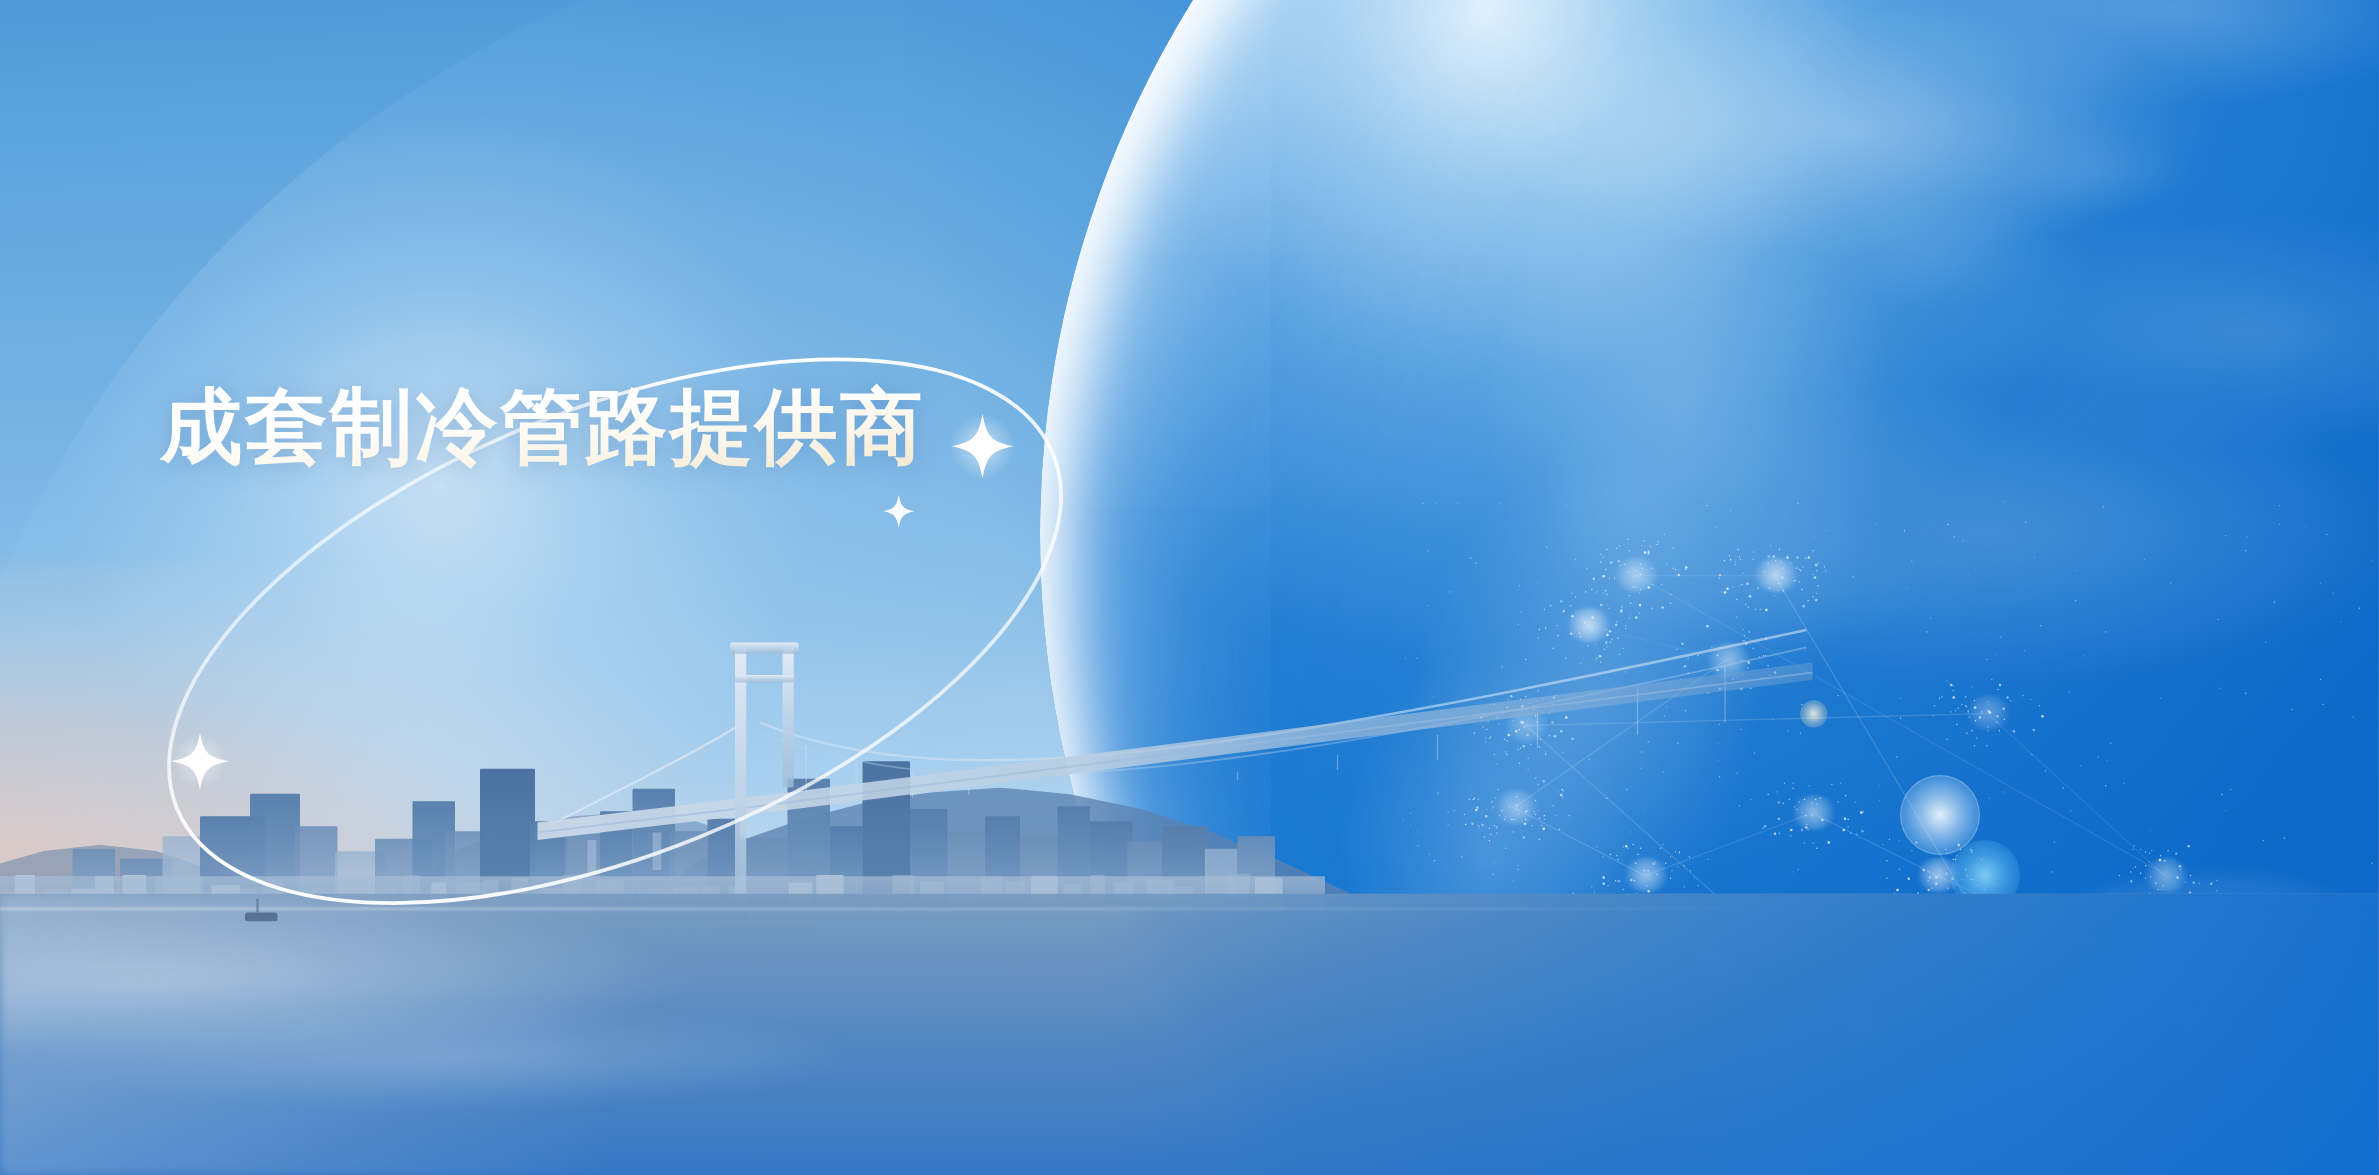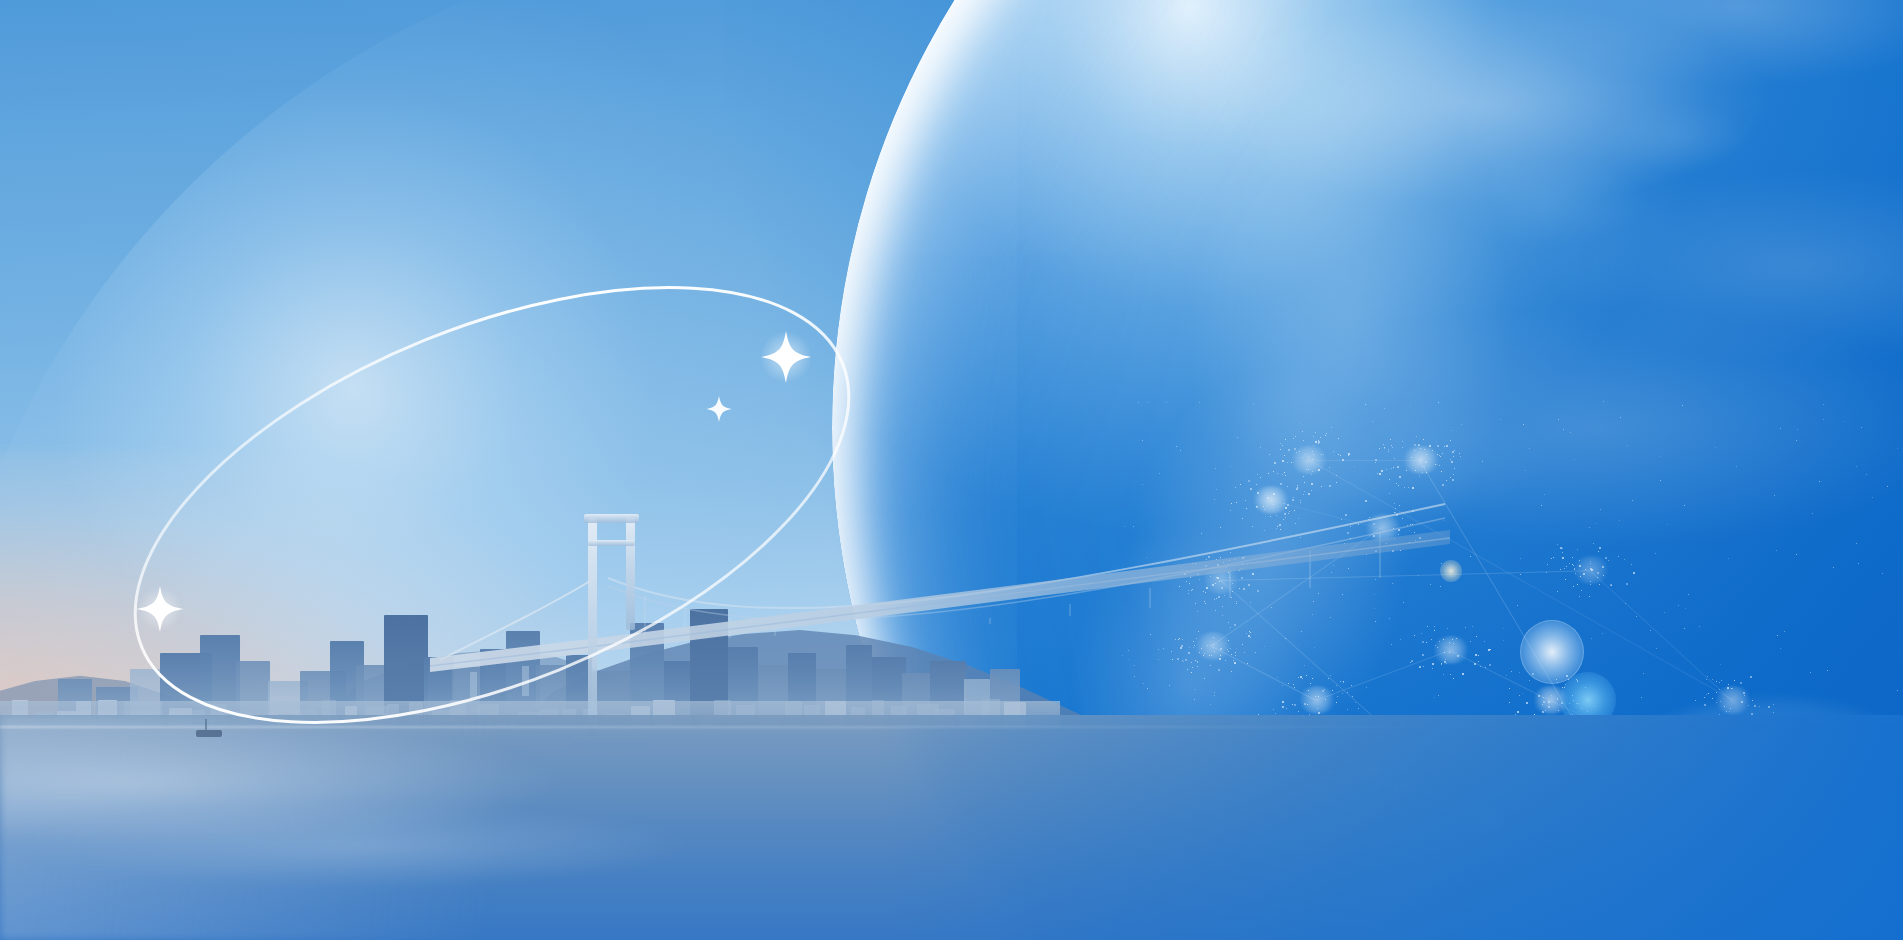--- a/index.html
+++ b/index.html
@@ -1599,16 +1599,17 @@
       <path d="M0,-13 C1.7,-4.2 3.6,-1.7 12.5,0 C3.6,1.7 1.7,4.2 0,13 C-1.7,4.2 -3.6,1.7 -12.5,0 C-3.6,-1.7 -1.7,-4.2 0,-13 Z" fill="#ffffff" opacity=".95"></path>
     </g>
 
     <g transform="translate(160 609)">
       <circle r="22" fill="url(#sparkG)" opacity=".50"></circle>
       <path d="M0,-23 C2.8,-7 6.2,-3 24,0 C6.2,3 2.8,7 0,23 C-2.8,7 -6.2,3 -24,0 C-6.2,-3 -2.8,-7 0,-23 Z" fill="#ffffff"></path>
     </g>
   </svg>
 
   <div class="headline">
+    <div class="hl-line hl-line-2">成套制冷管路提供商</div>
   </div>
 
   <span class="sr">蓝色地球与海港城市天际线跨海大桥背景</span>
 </div>
 
 </body></html>

